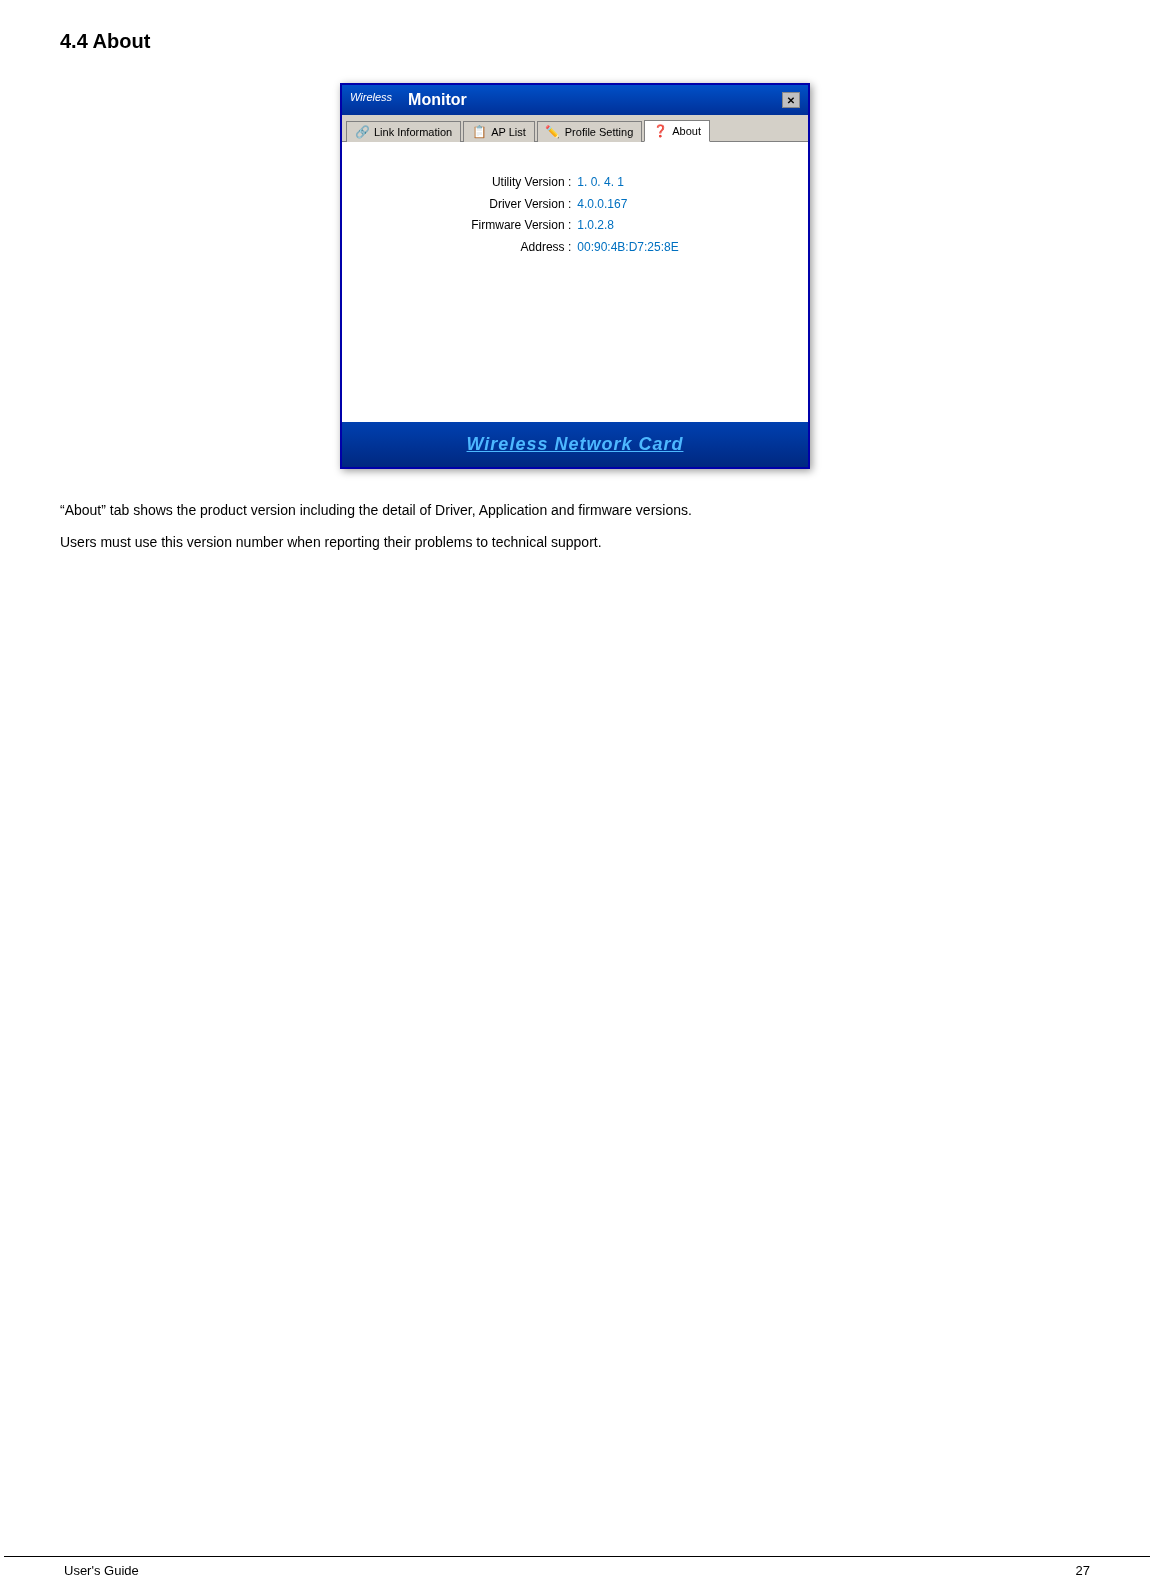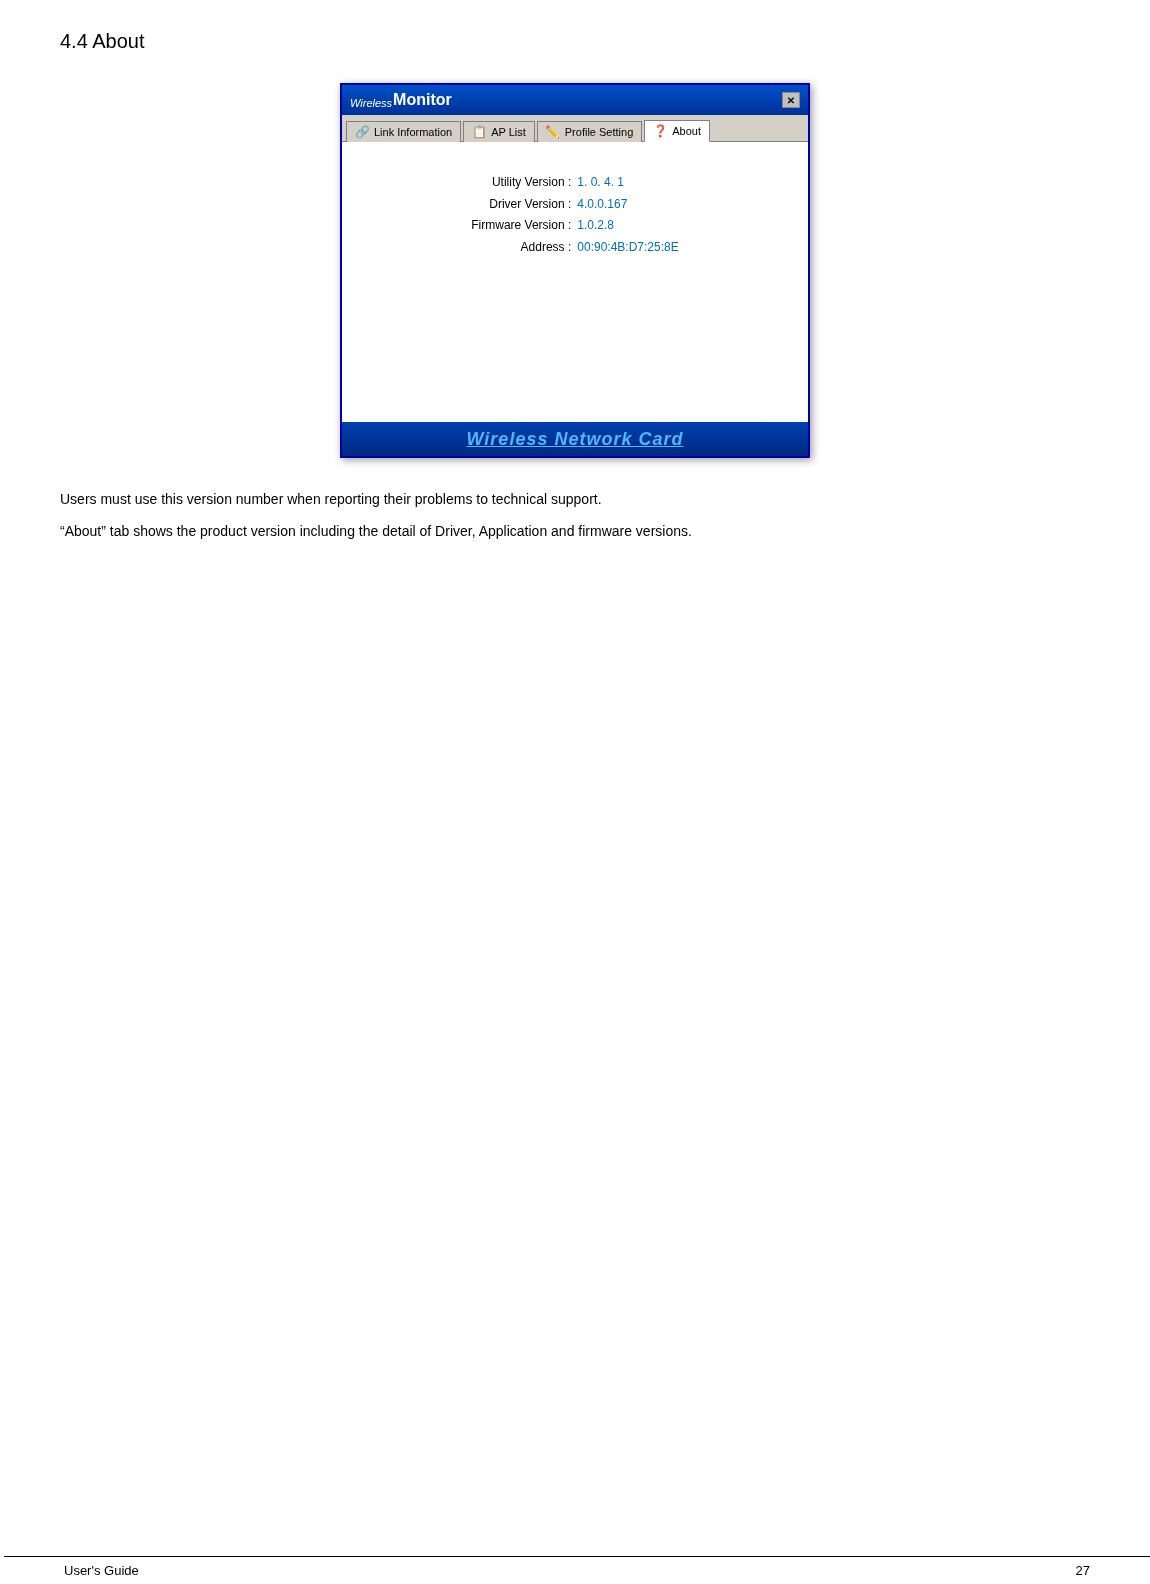--- a/index.html
+++ b/index.html
@@ -17,21 +17,21 @@
       color: #000000;
       position: relative;
     }
 
     .page-content {
       padding: 20px 60px 40px 60px;
     }
 
     .section-heading {
       font-size: 20px;
-      font-weight: normal;
+      font-weight: bold;
       margin-bottom: 30px;
       margin-top: 10px;
     }
 
     .screenshot-container {
       display: flex;
       justify-content: center;
       margin: 20px 0 30px 0;
     }
 
@@ -50,22 +50,22 @@
       align-items: center;
       justify-content: space-between;
       height: 30px;
     }
 
     .dialog-title-text {
       color: white;
       font-size: 13px;
       font-weight: bold;
       display: flex;
-      align-items: flex-end;
-      gap: 1px;
+      align-items: flex-start;
+      gap: 16px;
     }
 
     .title-wireless {
       font-style: italic;
       font-size: 11px;
       font-weight: normal;
     }
 
     .title-monitor {
       font-size: 16px;
@@ -153,21 +153,21 @@
       font-weight: normal;
       margin-top: 12px;
     }
 
     .dialog-footer {
       background: linear-gradient(to bottom, #0040b0, #002880);
       padding: 12px;
       display: flex;
       align-items: center;
       justify-content: center;
-      height: 34px;
+      height: 45px;
     }
 
     .footer-brand {
       color: #4db8ff;
       font-size: 18px;
       font-weight: bold;
       font-style: italic;
       text-decoration: underline;
       letter-spacing: 1px;
     }
@@ -250,20 +250,20 @@
         </tbody>
           </table>
       </div>
 
       <div class="dialog-footer">
         <span class="footer-brand">Wireless Network Card</span>
       </div>
     </div>
   </div>
 
+  <p class="description-text">“About” tab shows the product version including the detail of Driver, Application and firmware versions.</p>
   <p class="description-text">Users must use this version number when reporting their problems to technical support.</p>
-  <p class="description-text">“About” tab shows the product version including the detail of Driver, Application and firmware versions.</p>
 </div>
 
 <div class="footer-bar">
   <span>User's Guide</span>
   <span>27</span>
 </div>
 
 </body></html>

